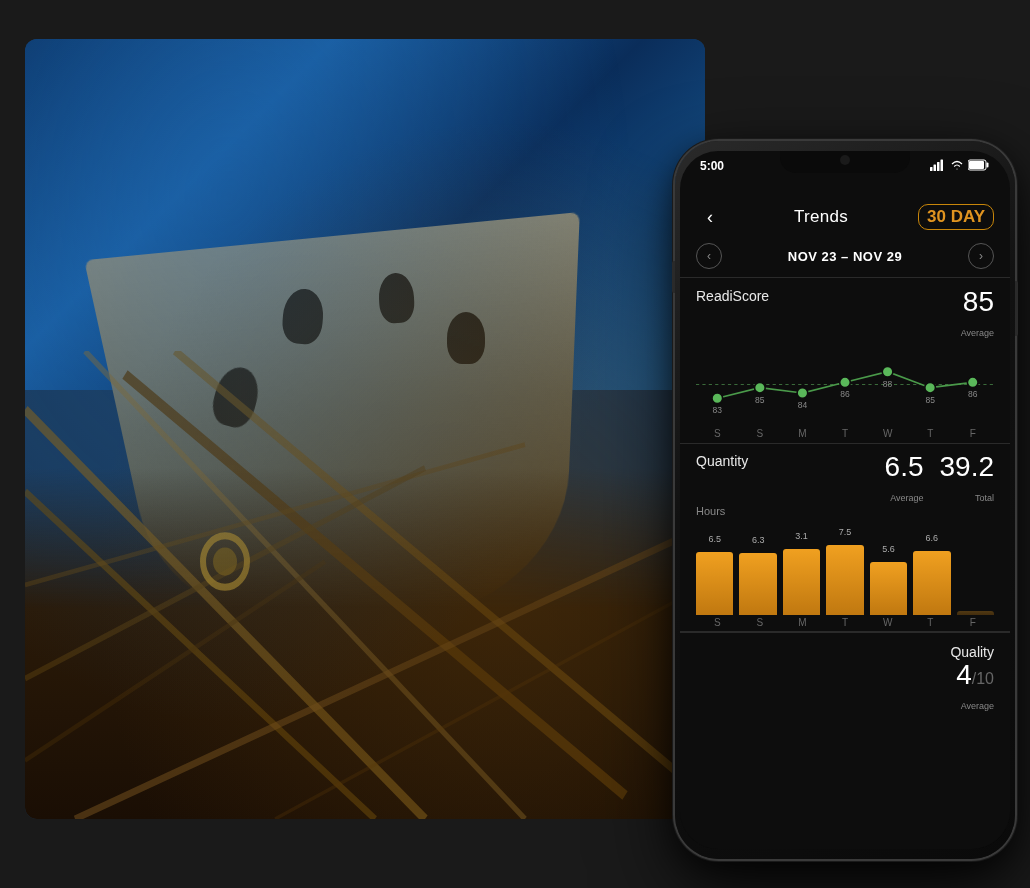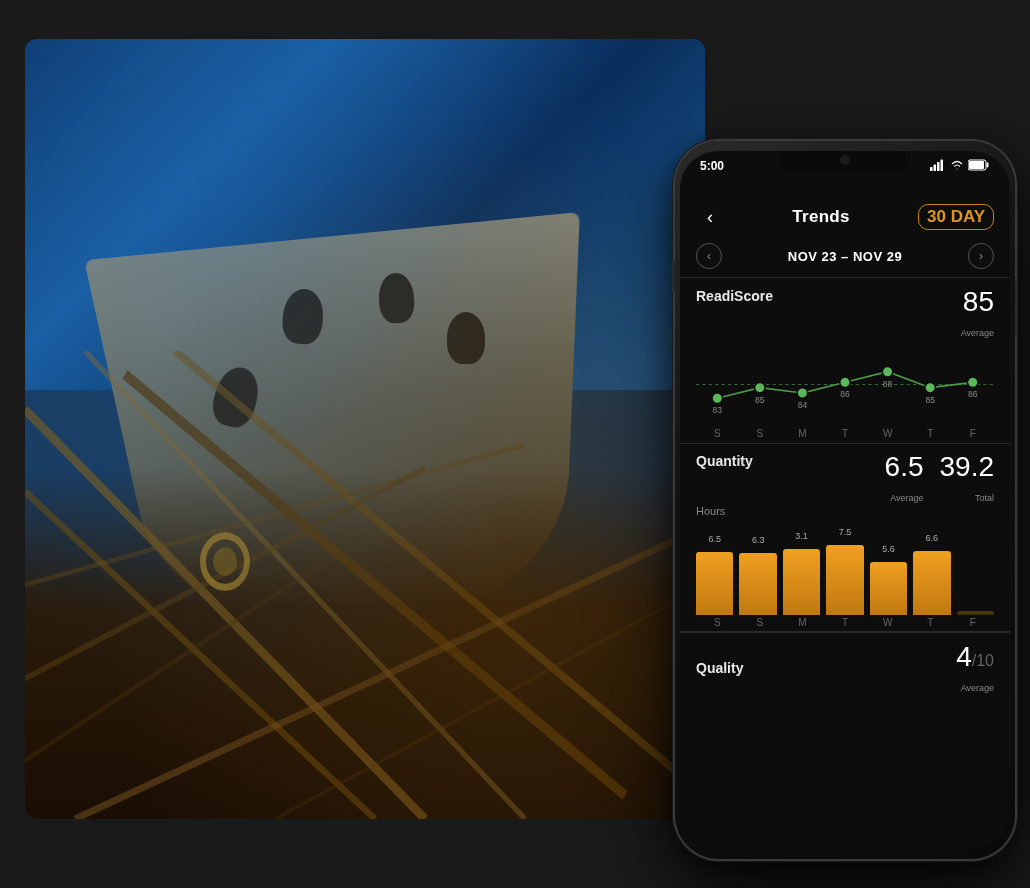--- a/index.html
+++ b/index.html
@@ -180,21 +180,21 @@
       height: 28px;
       display: flex;
       align-items: center;
       justify-content: center;
       color: #fff;
       font-size: 18px;
     }
 
     .nav-title {
       font-size: 17px;
-      font-weight: 700;
+      font-weight: 400;
       color: #ffffff;
       letter-spacing: 0.3px;
     }
 
     .day-badge {
       background: transparent;
       border: 1.5px solid #c8860a;
       border-radius: 10px;
       padding: 2px 8px;
       font-size: 17px;
@@ -243,21 +243,21 @@
 
     .metric-header {
       display: flex;
       justify-content: space-between;
       align-items: flex-start;
       margin-bottom: 2px;
     }
 
     .metric-label {
       font-size: 14px;
-      font-weight: 700;
+      font-weight: 400;
       color: #e8e8e8;
     }
 
     .metric-values {
       display: flex;
       gap: 16px;
       align-items: flex-start;
     }
 
     .metric-value-group {
@@ -357,21 +357,22 @@
       padding: 0;
       margin-top: 2px;
     }
 
     
     .quality-section {
       padding: 10px 16px 4px;
       border-top: 0.5px solid #2a2a2a;
       display: flex;
       justify-content: space-between;
-      align-items: center;
+      align-items: flex-end;
+      flex-direction: column;
     }
 
     .quality-value {
       display: flex;
       align-items: baseline;
       gap: 0;
     }
 
     .quality-num {
       font-size: 28px;

